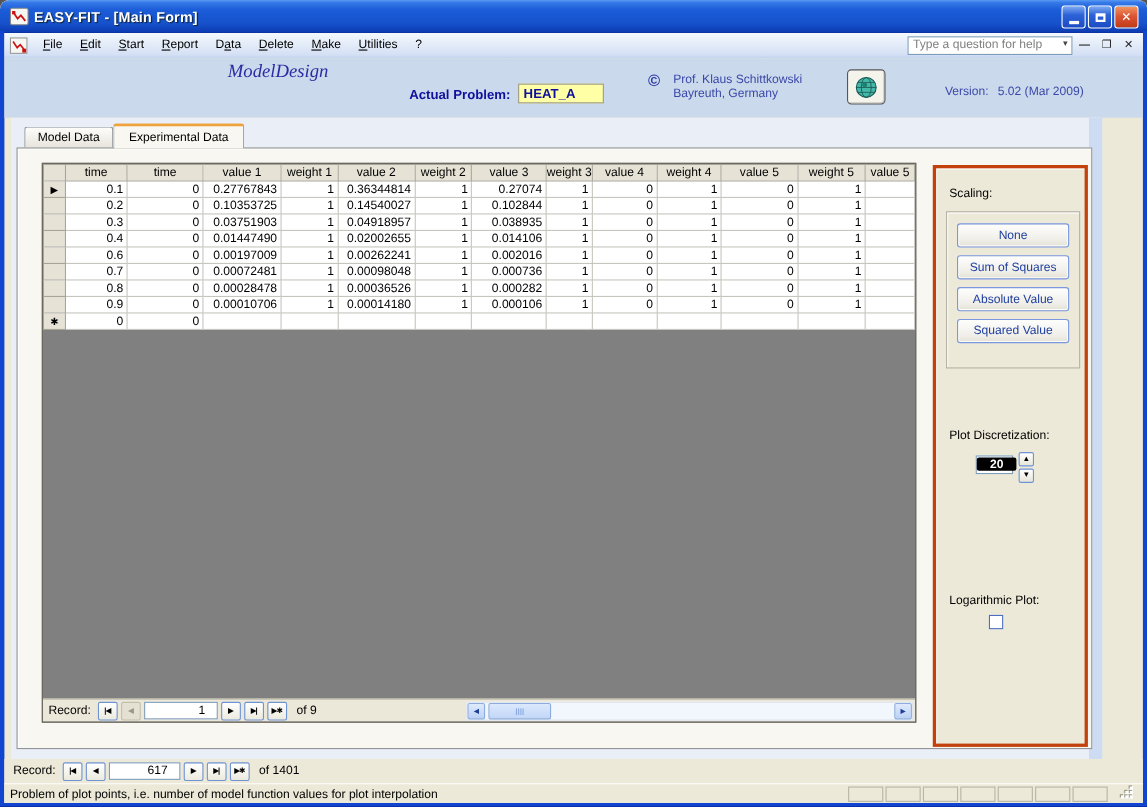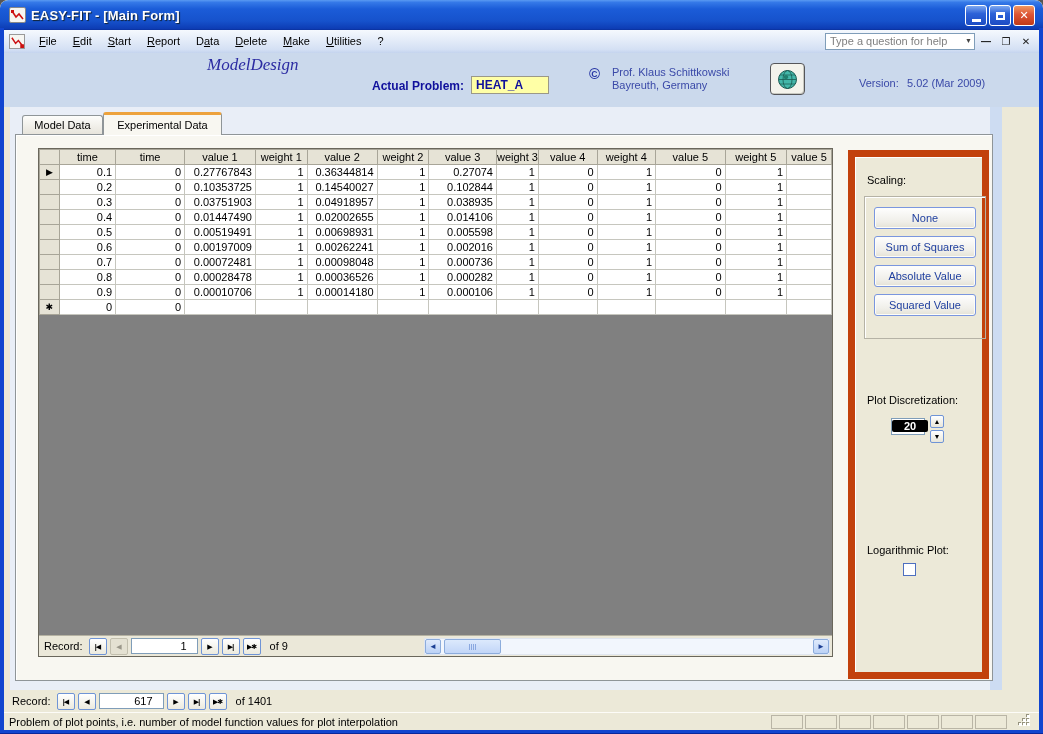--- a/index.html
+++ b/index.html
@@ -98,21 +98,21 @@
   .sb-btn { position:absolute; top:0; width:16px; height:15px; background:linear-gradient(180deg,#dfeafc,#bcd2f6);
     border:1px solid #8cacdc; border-radius:2px; color:#1c3f94; font-size:8px; line-height:14px; text-align:center; }
   .sb-btn.left { left:0; } .sb-btn.right { right:0; }
   .sb-thumb { position:absolute; left:19px; top:0; width:57px; height:15px; border:1px solid #8cacdc;
     border-radius:2px; background:linear-gradient(180deg,#dce9fc,#c2d6f8); }
   .sb-thumb i { position:absolute; left:50%; top:4px; width:1px; height:6px; background:#8aa8e0;
     box-shadow:-4px 0 0 #8aa8e0,-2px 0 0 #8aa8e0,2px 0 0 #8aa8e0; }
 
   
   .panel { position:absolute; left:848px; top:150px; width:141px; height:529px; background:var(--panel_bg);
-    border:7px solid #c2410c; box-shadow:inset 1px 1px 0 #fff; z-index:5;text-decoration:underline; }
+    border:3px solid #c2410c; box-shadow:inset 1px 1px 0 #fff; z-index:5;text-decoration:underline; }
   .panel-label { position:absolute; left:12px; }
   .scale-box { position:absolute; left:9px; top:39px; width:122px; height:143px; border:1px solid #b5b2a5;
     box-shadow:inset 1px 1px 0 #fff; }
   .xp-btn { position:absolute; left:19px; width:102px; height:22px; background:linear-gradient(180deg,#fefefe,#efeee8 70%,#e4e2d6);
     border:1px solid #7a96df; border-radius:3px; color:var(--button_text); text-align:center; line-height:20px;
     box-shadow:inset 0 0 0 1px #fdfdf8; }
   .spin-field { position:absolute; left:36px; top:261px; width:34px; height:17px; background:#fff;
     border:1px solid #7f9db9; text-align:right; padding:1px 2px 0 0; }
   .spin-sel { background:#000; color:#fff; font-weight:bold; padding:0 12px; border-radius:2px; }
   .spin-btn { position:absolute; left:75px; width:14px; height:13px; background:linear-gradient(180deg,#fff,#e8e6da);
@@ -321,36 +321,20 @@
             <td>0.014106</td>
             <td>1</td>
             <td>0</td>
             <td>1</td>
             <td>0</td>
             <td>1</td>
             <td></td>
           </tr>
           <tr>
             <td class="sel"></td>
-            <td>0.5</td>
-            <td>0</td>
-            <td>0.00519491</td>
-            <td>1</td>
-            <td>0.00698931</td>
-            <td>1</td>
-            <td>0.005598</td>
-            <td>1</td>
-            <td>0</td>
-            <td>1</td>
-            <td>0</td>
-            <td>1</td>
-            <td></td>
-          </tr>
-          <tr>
-            <td class="sel"></td>
             <td>0.6</td>
             <td>0</td>
             <td>0.00197009</td>
             <td>1</td>
             <td>0.00262241</td>
             <td>1</td>
             <td>0.002016</td>
             <td>1</td>
             <td>0</td>
             <td>1</td>

